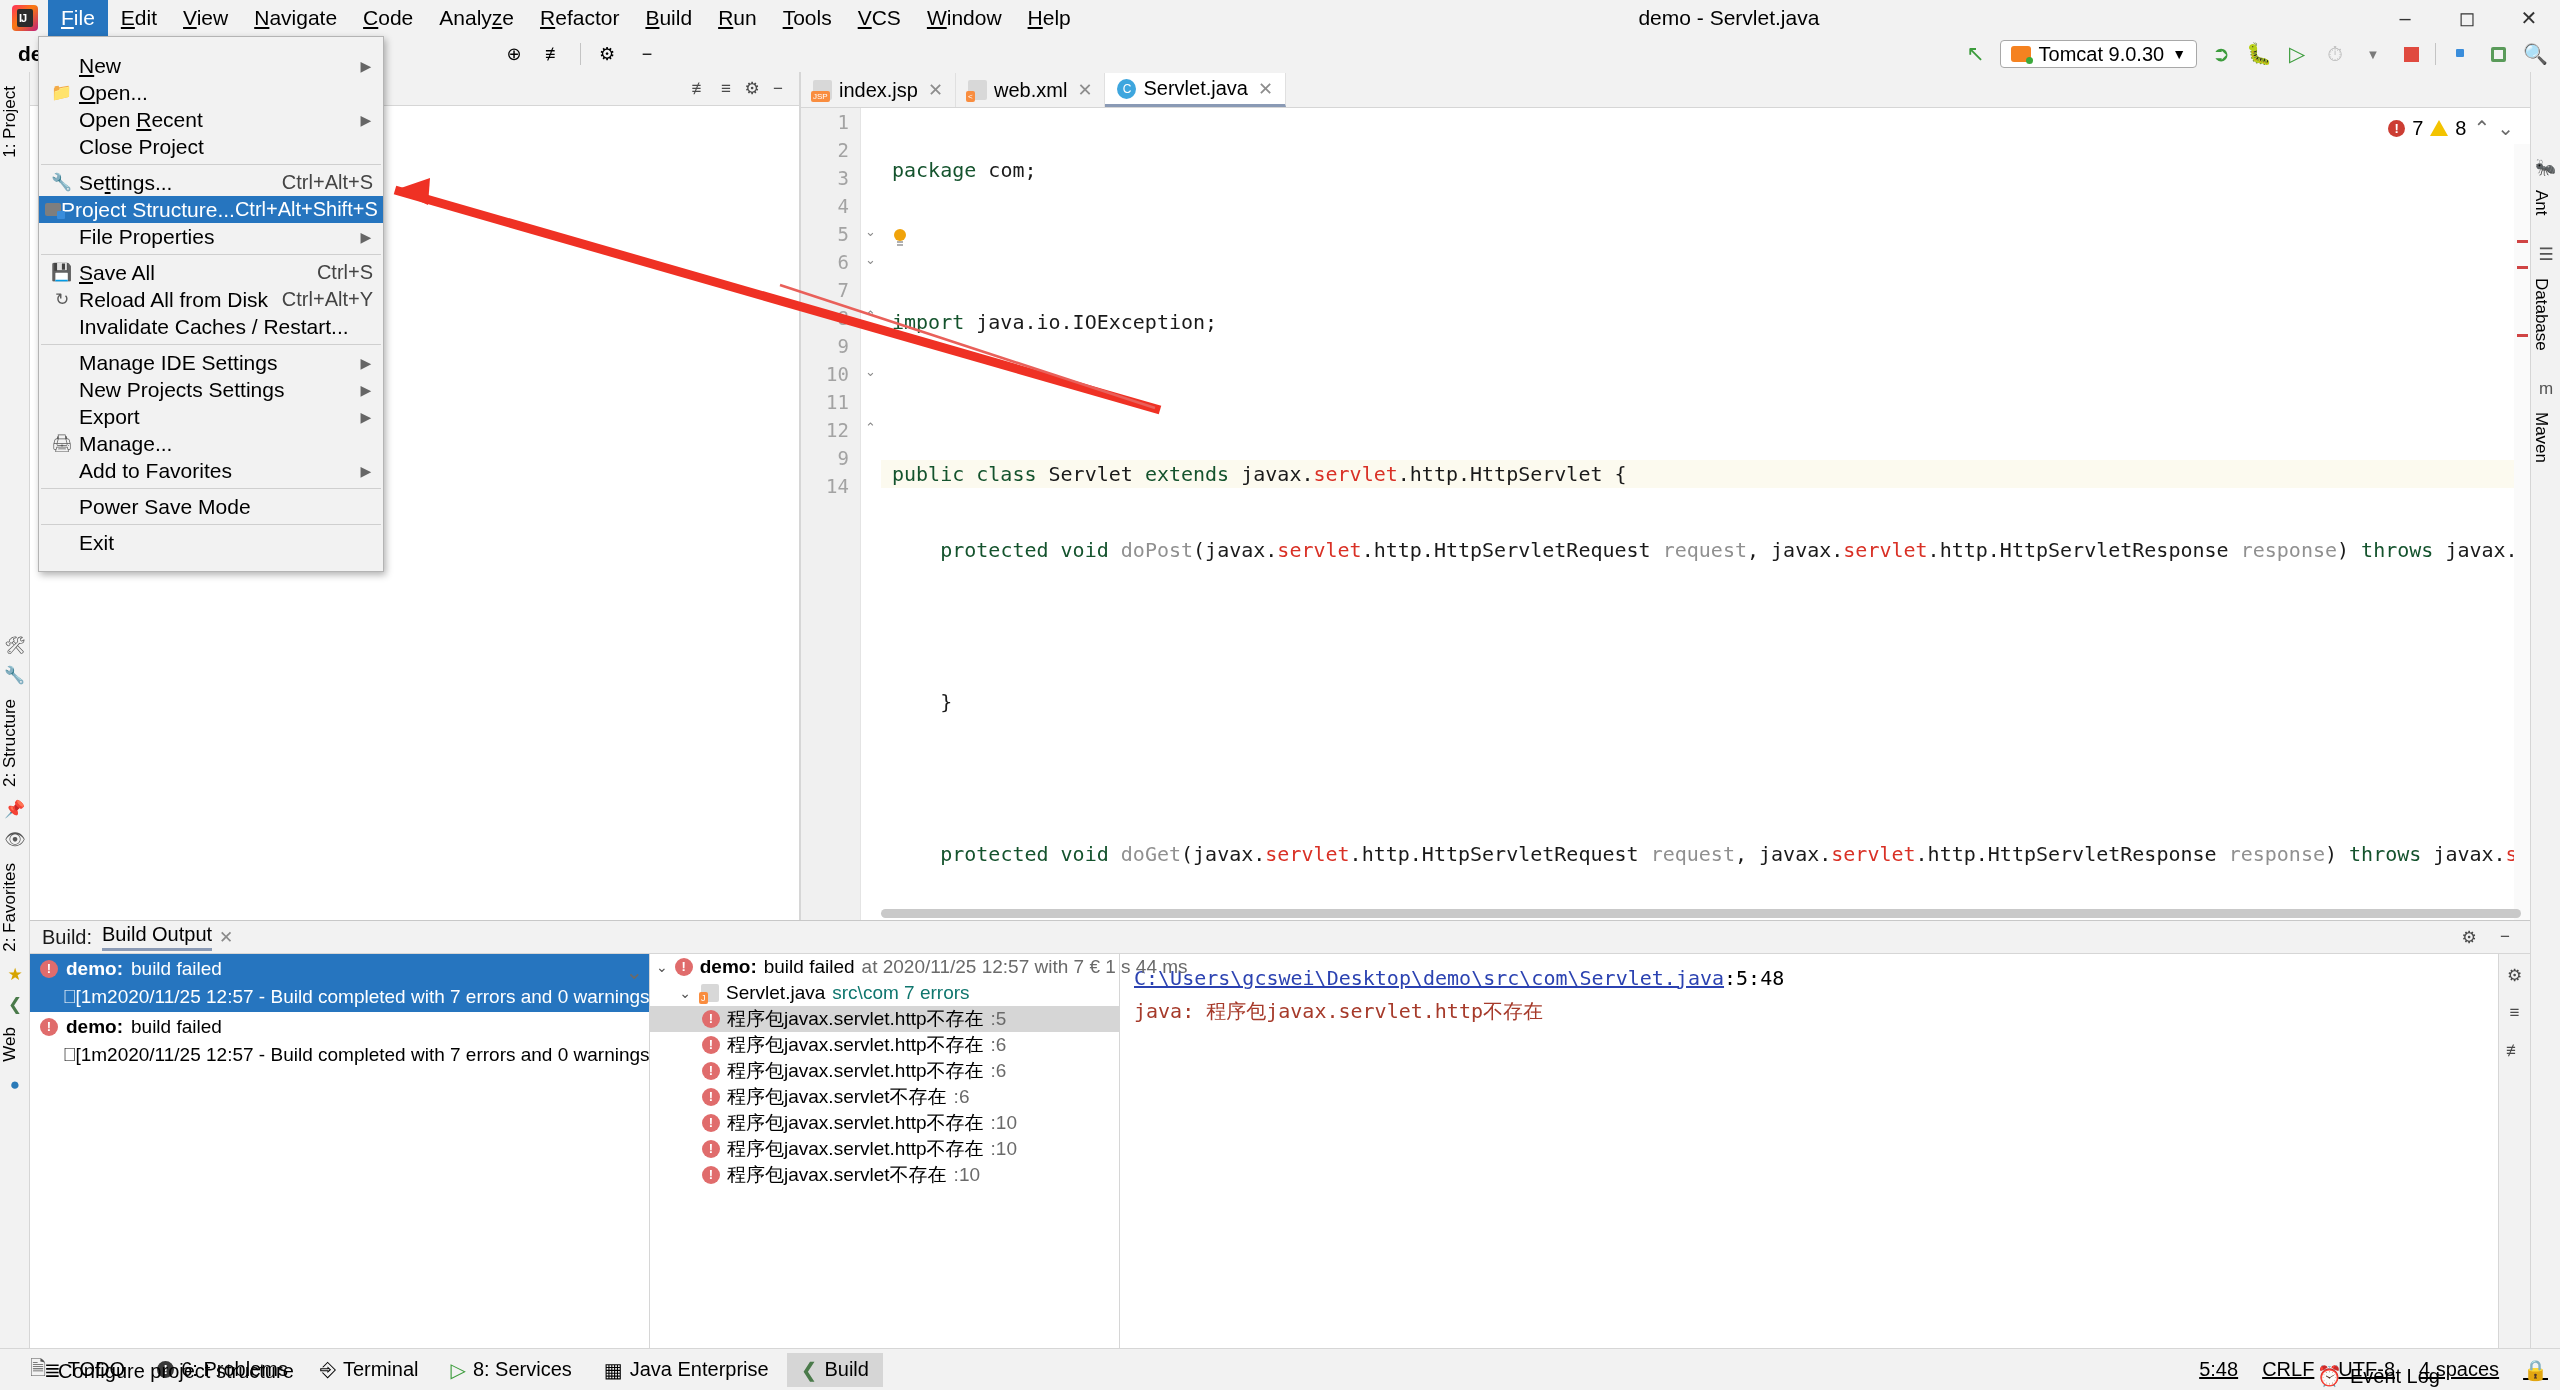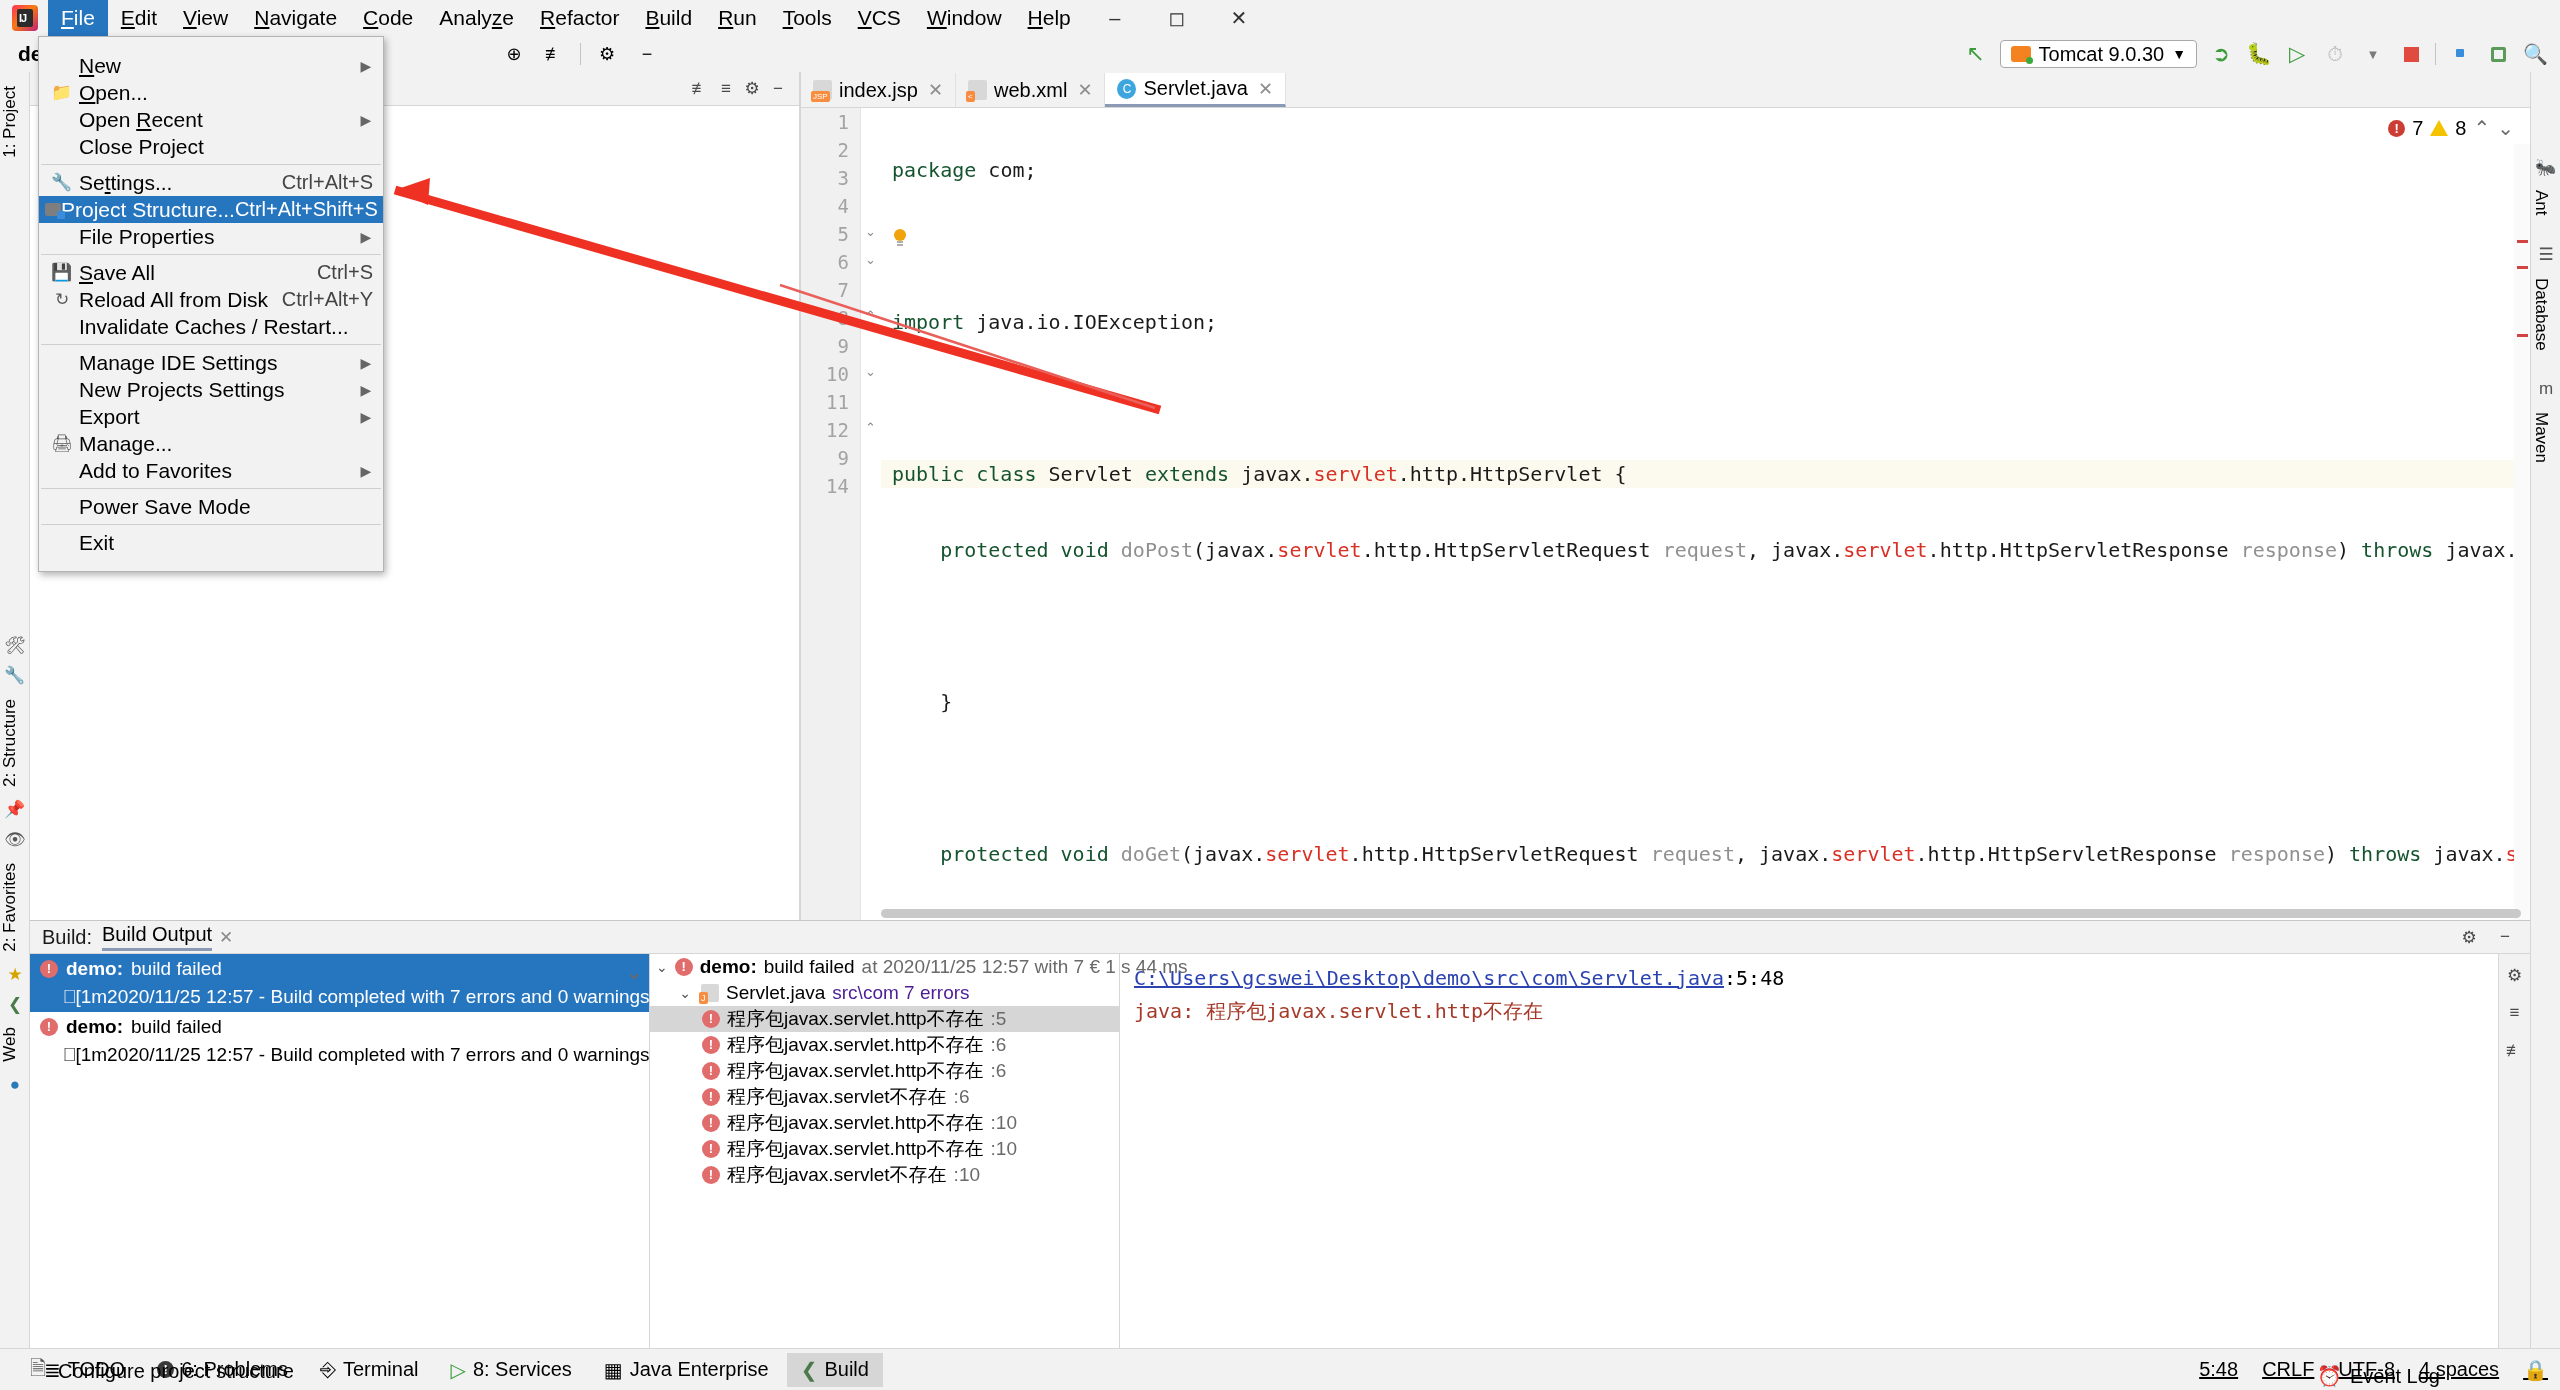--- a/index.html
+++ b/index.html
@@ -188,20 +188,21 @@
     <div class="menu-item"><u>N</u>avigate</div>
     <div class="menu-item"><u>C</u>ode</div>
     <div class="menu-item">Analy<u>z</u>e</div>
     <div class="menu-item"><u>R</u>efactor</div>
     <div class="menu-item"><u>B</u>uild</div>
     <div class="menu-item"><u>R</u>un</div>
     <div class="menu-item"><u>T</u>ools</div>
     <div class="menu-item"><u>V</u>CS</div>
     <div class="menu-item"><u>W</u>indow</div>
     <div class="menu-item"><u>H</u>elp</div>
+    <div class="win-title">demo - Servlet.java</div>
     <div class="win-ctl">
       <div class="win-btn">–</div>
       <div class="win-btn">◻</div>
       <div class="win-btn close">✕</div>
     </div>
   </div>
 
   <div class="toolbar">
     <div class="tb-left">demo</div>
     <div style="position:absolute;left:500px;display:flex;gap:12px;align-items:center;">
@@ -449,21 +450,21 @@
           <b>demo:</b>
           <span> build failed </span>
           <span style="color:#6a6a6a;">at 2020/11/25 12:57 with 7 € 1 s 44 ms</span>
         </div>
         <div class="tr" style="padding-left:26px;">
           <span class="caret">⌄</span>
           <span class="tico ico-file" style="width:18px;height:18px;">
               <span class="badge">J</span>
             </span>
           <span>Servlet.java </span>
-          <span style="color:#4c1d95;">src\com 7 errors</span>
+          <span style="color:#0f766e;">src\com 7 errors</span>
         </div>
         <div class="tr sel" style="padding-left:52px;">
           <span class="errico">!</span>
           <span>程序包javax.servlet.http不存在</span>
           <span style="color:#6a6a6a;"> :5</span>
         </div>
         <div class="tr" style="padding-left:52px;">
           <span class="errico">!</span>
           <span>程序包javax.servlet.http不存在</span>
           <span style="color:#6a6a6a;"> :6</span>

